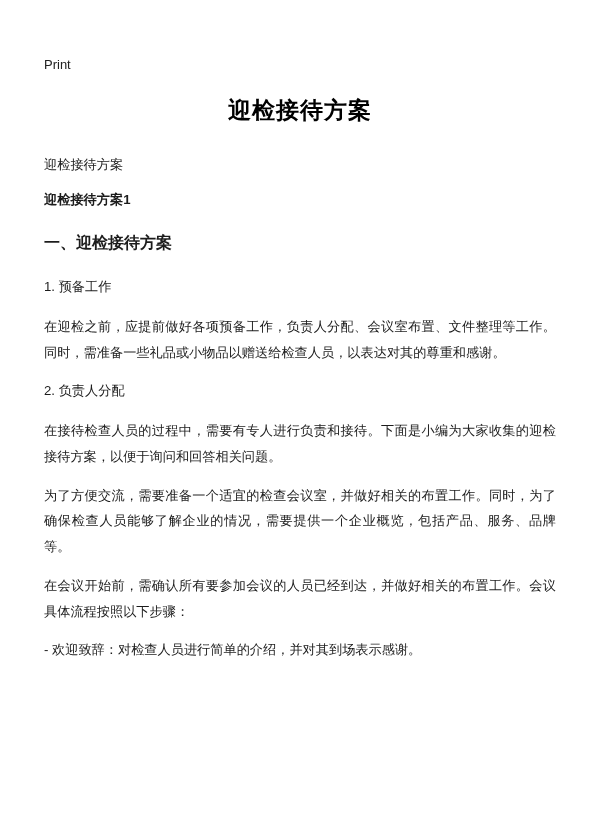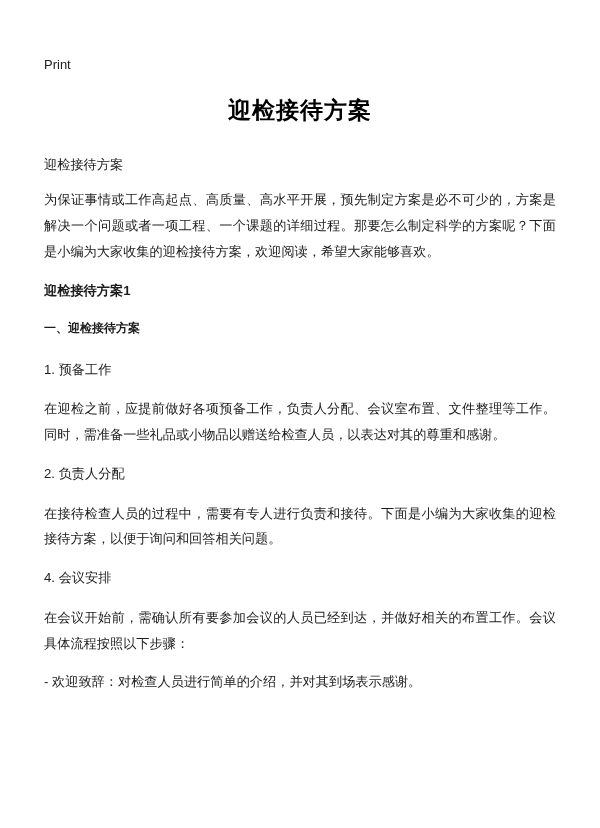--- a/index.html
+++ b/index.html
@@ -45,21 +45,21 @@
     text-align: justify;
   }
   p.lead {
     margin-bottom: 10px;
   }
   p.bold {
     font-weight: bold;
   }
   p.heading-num {
     font-weight: bold;
-    font-size: 12px;
+    font-size: 16px;
     margin-top: 14px;
     margin-bottom: 16px;
   }
   p.sub {
     margin-bottom: 14px;
   }
   p.step {
     margin-bottom: 14px;
   }
 </style>
@@ -67,26 +67,25 @@
 <body>
 
 <div class="page">
 
   <div class="print-link">Print</div>
 
   <h1 class="doc-title">迎检接待方案</h1>
 
   <div>
     <p class="para lead">迎检接待方案</p>
-    <p class="para">为保证事情或工作高起点、高质量、高水平开展，预先制定方案是必不可少的，方案是解决一个问题或者一项工程、一个课题的详细过程。那要怎么制定科学的方案呢？下面是小编为大家收集的迎检接待方案，欢迎阅读，希望大家能够喜欢。</p>
     <p class="para bold">迎检接待方案1</p>
     <p class="para heading-num">一、迎检接待方案</p>
     <p class="para sub">1. 预备工作</p>
     <p class="para">在迎检之前，应提前做好各项预备工作，负责人分配、会议室布置、文件整理等工作。同时，需准备一些礼品或小物品以赠送给检查人员，以表达对其的尊重和感谢。</p>
     <p class="para sub">2. 负责人分配</p>
     <p class="para">在接待检查人员的过程中，需要有专人进行负责和接待。下面是小编为大家收集的迎检接待方案，以便于询问和回答相关问题。</p>
-    <p class="para sub">4. 会议安排</p>
+    <p class="para">为了方便交流，需要准备一个适宜的检查会议室，并做好相关的布置工作。同时，为了确保检查人员能够了解企业的情况，需要提供一个企业概览，包括产品、服务、品牌等。</p>
     <p class="para">在会议开始前，需确认所有要参加会议的人员已经到达，并做好相关的布置工作。会议具体流程按照以下步骤：</p>
     <p class="para step">- 欢迎致辞：对检查人员进行简单的介绍，并对其到场表示感谢。</p>
 
   </div>
 
 </div>
 
 </body></html>

